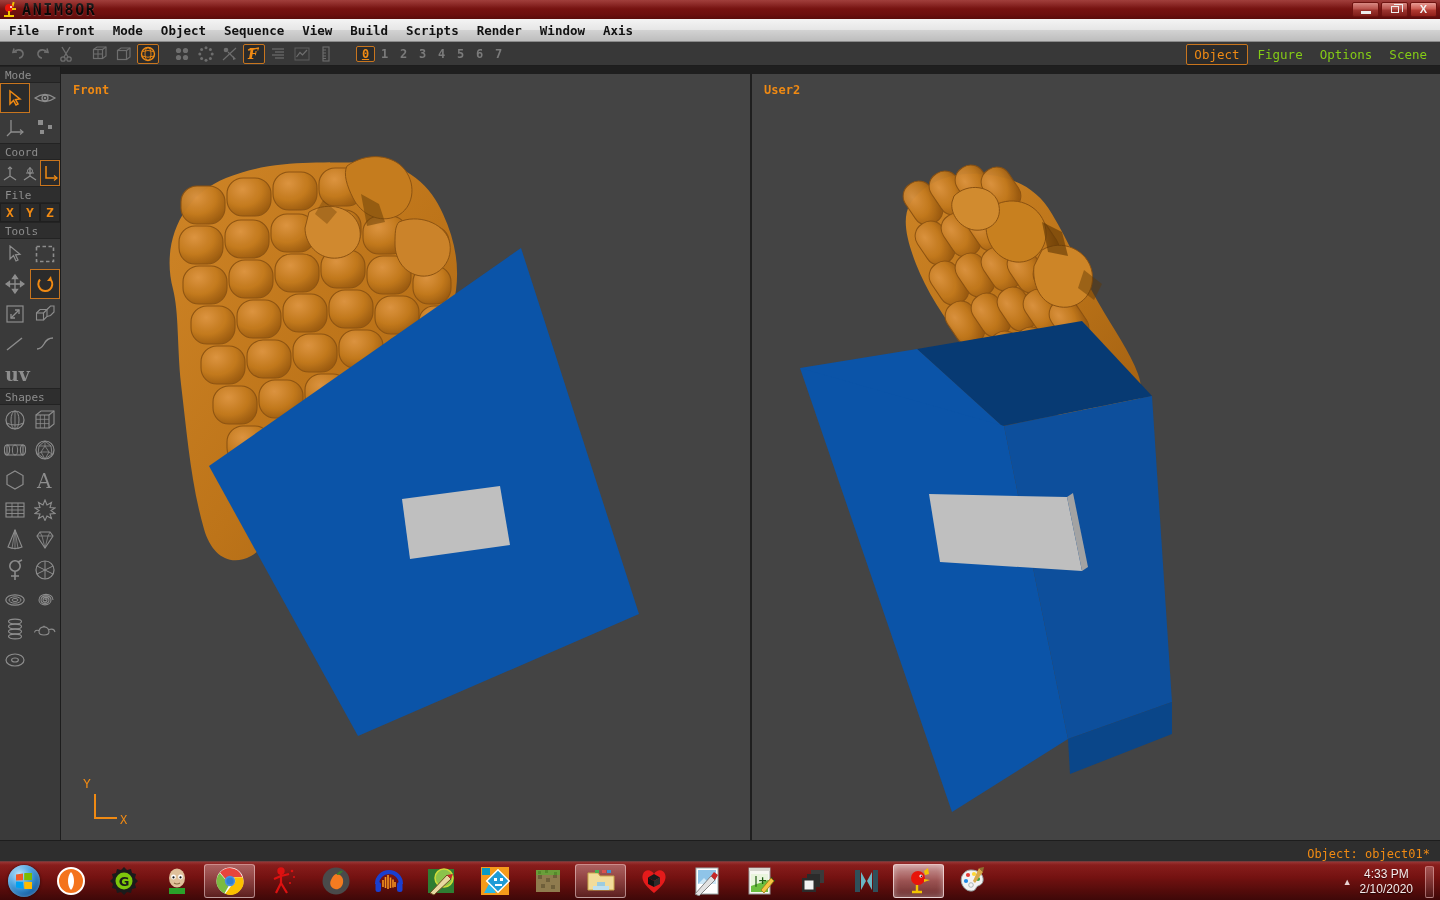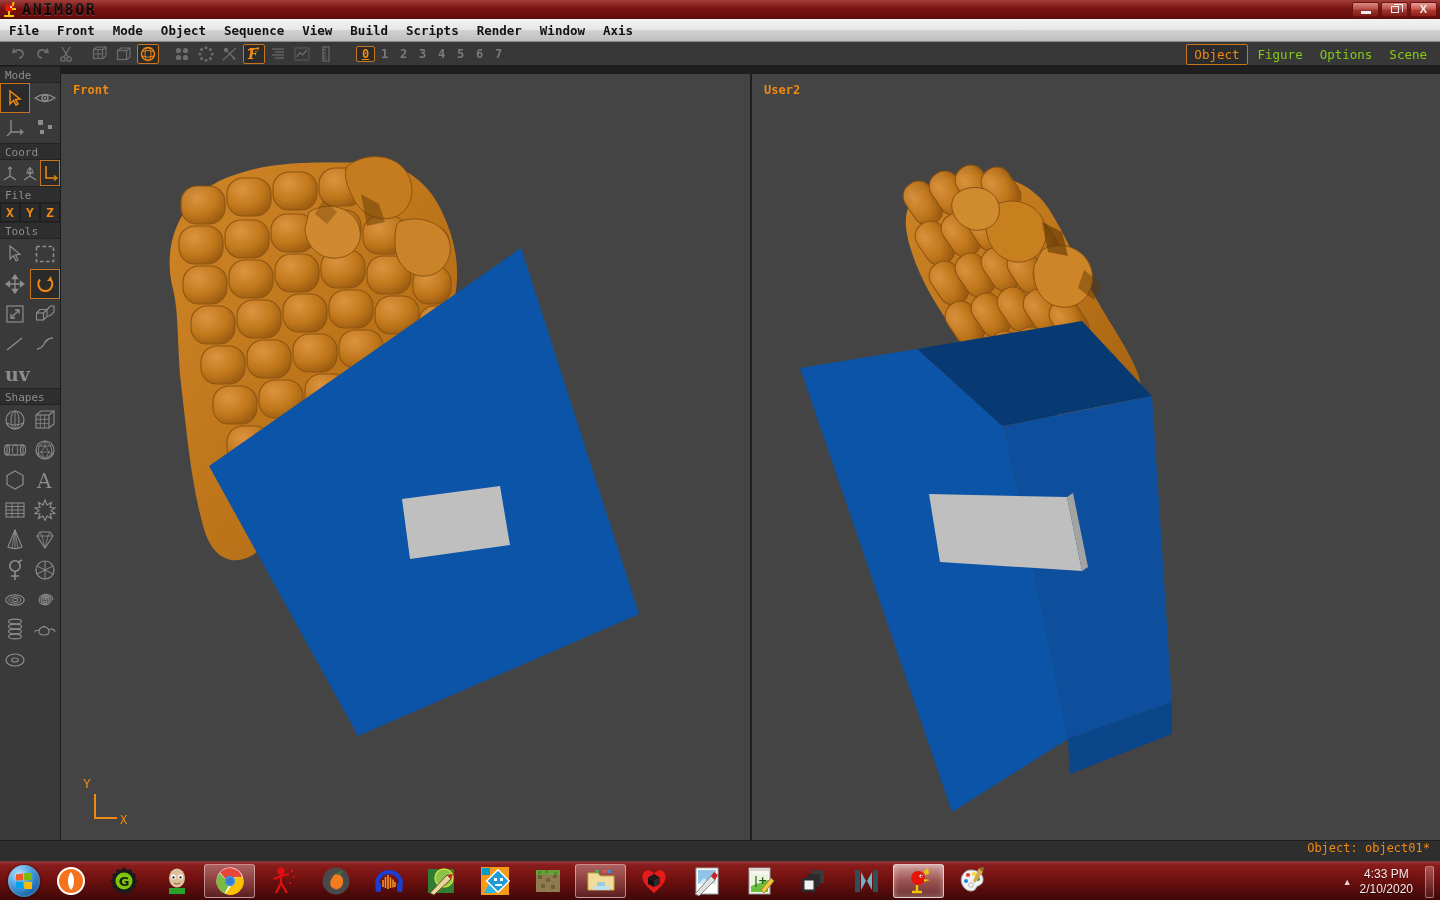--- a/index.html
+++ b/index.html
@@ -179,21 +179,21 @@
     position: absolute; left: 689px; top: 0; width: 2px; height: 774px; background: #1f1f1f;
   }
   .axis-gizmo {
     position: absolute; left: 12px; bottom: 18px; width: 56px; height: 56px; z-index: 30;
   }
 
   
   #statusbar {
     position: absolute; left: 0; top: 840px; width: 1440px; height: 21px;
     background: #2e2e2e; border-top: 1px solid #1d1d1d;
-    display: flex; align-items: flex-start; justify-content: flex-end;
+    display: flex; align-items: flex-end; justify-content: flex-end;
     padding-right: 10px;
   }
   #status-text {
     font-family: "DejaVu Sans Mono", monospace; font-size: 12px; color: #f08a13;
   }
 
   
   #taskbar {
     position: absolute; left: 0; top: 861px; width: 1440px; height: 39px;
     background: linear-gradient(180deg, rgba(255,255,255,0.12) 0%, rgba(255,255,255,0.02) 8%, rgba(0,0,0,0.0) 40%, rgba(0,0,0,0.22) 100%), linear-gradient(180deg,#8a1a18 0%, #741211 40%, #630e0d 72%, #500a0a 100%);

